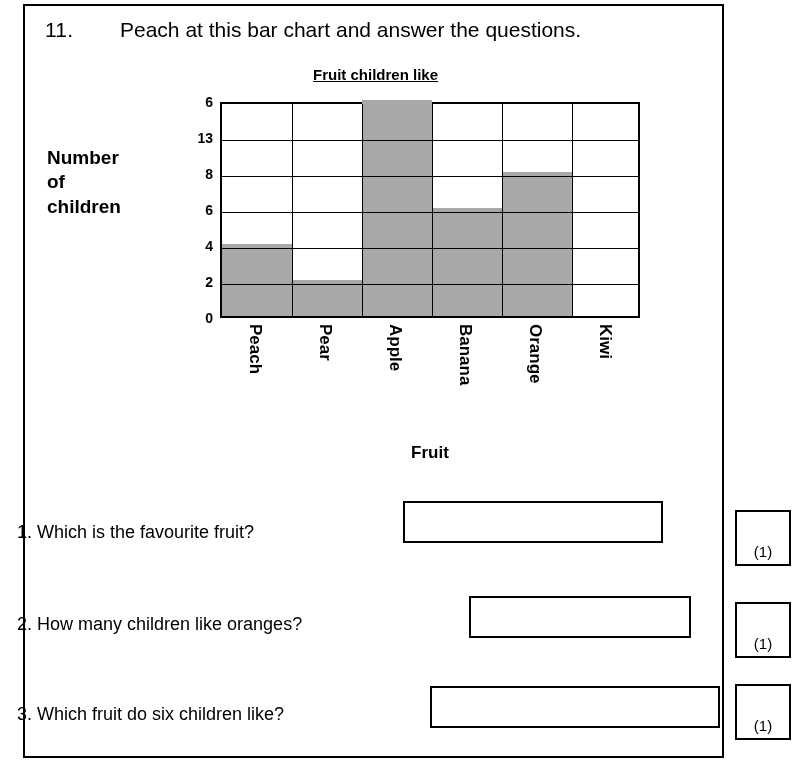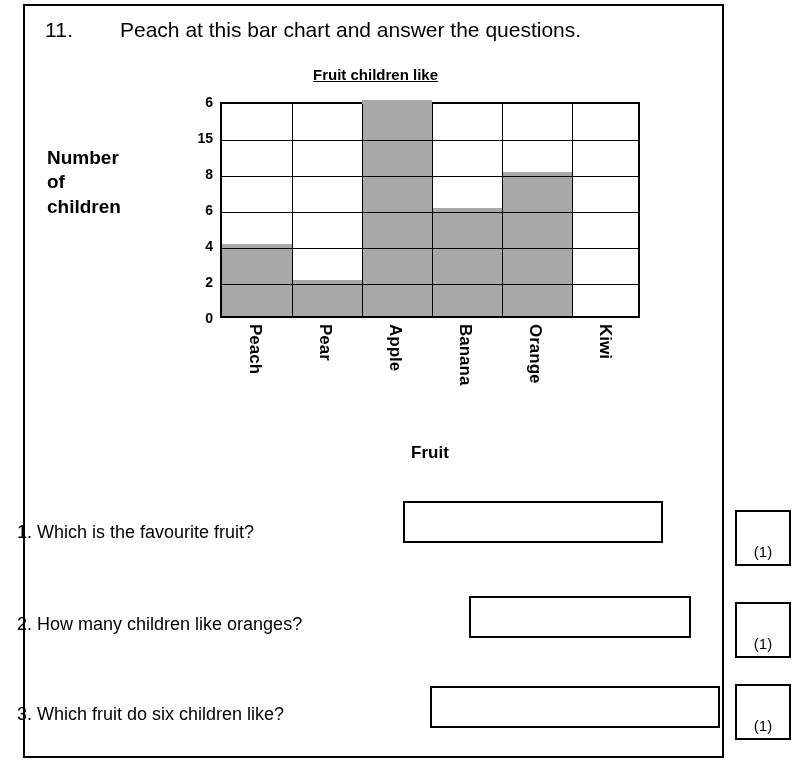--- a/index.html
+++ b/index.html
@@ -203,21 +203,21 @@
     <div class="chart-title">Fruit children like</div>
 
     <div class="y-axis-label">
       <div>Number</div>
       <div>of</div>
       <div>children</div>
     </div>
 
     <div class="y-ticks">
       <div class="y-tick" style="top:0px">6</div>
-      <div class="y-tick" style="top:36px">15</div>
+      <div class="y-tick" style="top:36px">13</div>
       <div class="y-tick" style="top:72px">8</div>
       <div class="y-tick" style="top:108px">6</div>
       <div class="y-tick" style="top:144px">4</div>
       <div class="y-tick" style="top:180px">2</div>
       <div class="y-tick" style="top:216px">0</div>
     </div>
 
     <div class="plot">
 
       <div class="bar" style="left:0px;   width:70px; height:72px;"></div>

